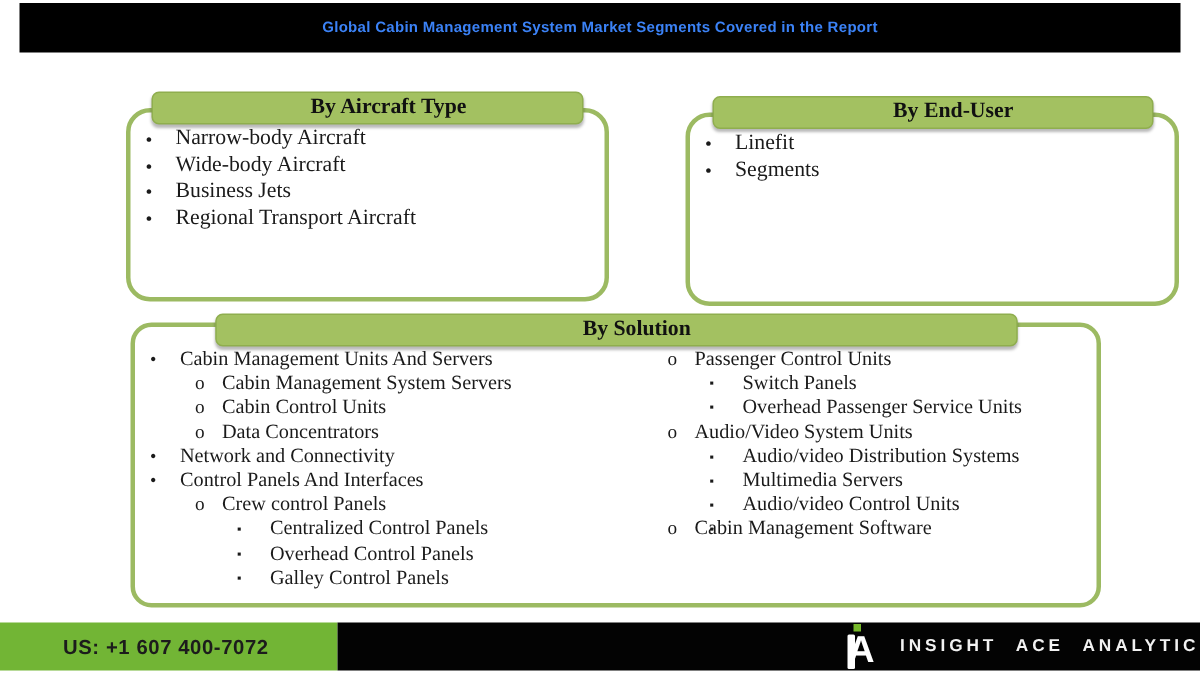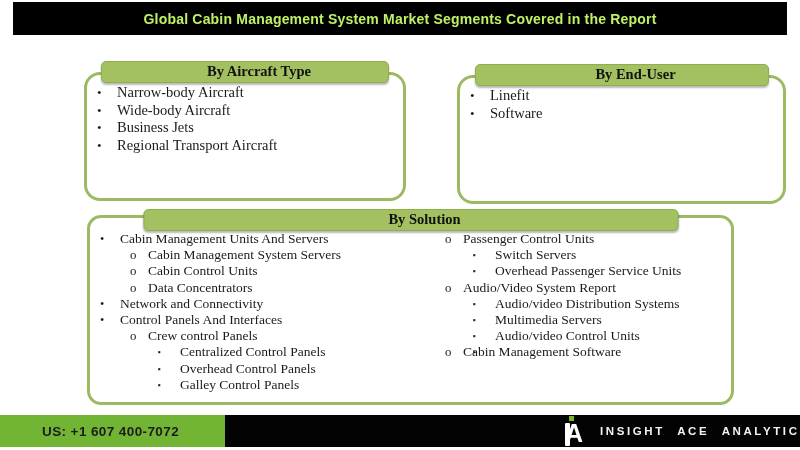--- a/index.html
+++ b/index.html
@@ -1,22 +1,22 @@
 <!DOCTYPE html>
 <html><head>
 <meta charset="utf-8">
 <style>
   html,body{margin:0;padding:0;background:#ffffff;}
   .canvas{position:relative;width:800px;height:450px;background:#ffffff;overflow:hidden;
           font-family:"Liberation Serif","DejaVu Serif",serif;}
   
   .topbar{position:absolute;left:13px;top:2px;width:774px;height:33px;background:#000000;
           display:flex;align-items:center;justify-content:center;}
-  .topbar span{color:#bef264;font-family:"Liberation Sans","DejaVu Sans",sans-serif;
-          font-weight:bold;font-size:14px;letter-spacing:.2px;}
+  .topbar span{color:#3b82f6;font-family:"Liberation Sans","DejaVu Sans",sans-serif;
+          font-weight:bold;font-size:10px;letter-spacing:.2px;}
   
   .box{position:absolute;background:#ffffff;border:3px solid #9cba62;border-radius:16px;}
   .tab{position:absolute;left:50%;transform:translateX(-50%);height:20px;background:#a3c161;
        border:1px solid #8fae4e;border-radius:5px;box-shadow:0 2px 2px rgba(0,0,0,.28);
        text-align:center;line-height:18px;font-weight:bold;font-size:14.5px;color:#111;
        font-family:"Liberation Serif","DejaVu Serif",serif;z-index:3;padding-left:28px;}
   .box-aircraft{left:84px;top:72px;width:316px;height:123px;}
   .box-enduser{left:415px;top:75px;width:323px;height:123px;margin-left:42px;}
   .box-solution{left:87px;top:215px;width:641px;height:184px;border-radius:14px;}
   .tab-top{top:-14px;}
@@ -65,43 +65,43 @@
         <div class="row lvl1"><span class="bullet">•</span><span>Wide-body Aircraft</span></div>
         <div class="row lvl1"><span class="bullet">•</span><span>Business Jets</span></div>
         <div class="row lvl1"><span class="bullet">•</span><span>Regional Transport Aircraft</span></div>
       </div>
   </div>
 
   <div class="box box-enduser">
     <div class="tab tab-top" style="width:264px">By End-User</div>
     <div class="list list-top">
         <div class="row lvl1"><span class="bullet">•</span><span>Linefit</span></div>
-        <div class="row lvl1"><span class="bullet">•</span><span>Software</span></div>
+        <div class="row lvl1"><span class="bullet">•</span><span>Segments</span></div>
       </div>
   </div>
 
   <div class="box box-solution">
     <div class="tab tab-solution" style="width:505px">By Solution</div>
     <div class="list col col-left">
         <div class="row lvl1"><span class="bullet">•</span><span>Cabin Management Units And Servers</span></div>
         <div class="row lvl2"><span class="bullet">o</span><span>Cabin Management System Servers</span></div>
         <div class="row lvl2"><span class="bullet">o</span><span>Cabin Control Units</span></div>
         <div class="row lvl2"><span class="bullet">o</span><span>Data Concentrators</span></div>
         <div class="row lvl1"><span class="bullet">•</span><span>Network and Connectivity</span></div>
         <div class="row lvl1"><span class="bullet">•</span><span>Control Panels And Interfaces</span></div>
         <div class="row lvl2"><span class="bullet">o</span><span>Crew control Panels</span></div>
         <div class="row lvl3"><span class="bullet">▪</span><span>Centralized Control Panels</span></div>
         <div class="row lvl3"><span class="bullet">▪</span><span>Overhead Control Panels</span></div>
         <div class="row lvl3"><span class="bullet">▪</span><span>Galley Control Panels</span></div>
       </div>
     <div class="list col col-right">
         <div class="row lvl2"><span class="bullet">o</span><span>Passenger Control Units</span></div>
-        <div class="row lvl3"><span class="bullet">▪</span><span>Switch Servers</span></div>
+        <div class="row lvl3"><span class="bullet">▪</span><span>Switch Panels</span></div>
         <div class="row lvl3"><span class="bullet">▪</span><span>Overhead Passenger Service Units</span></div>
-        <div class="row lvl2"><span class="bullet">o</span><span>Audio/Video System Report</span></div>
+        <div class="row lvl2"><span class="bullet">o</span><span>Audio/Video System Units</span></div>
         <div class="row lvl3"><span class="bullet">▪</span><span>Audio/video Distribution Systems</span></div>
         <div class="row lvl3"><span class="bullet">▪</span><span>Multimedia Servers</span></div>
         <div class="row lvl3"><span class="bullet">▪</span><span>Audio/video Control Units</span></div>
         <div class="row lvl3"><span class="bullet">▪</span></div>
         <div class="row lvl2"><span class="bullet">o</span><span>Cabin Management Software</span></div>
       </div>
   </div>
 
   <div class="footer-green">
     <span>US: +1 607 400-7072</span>

